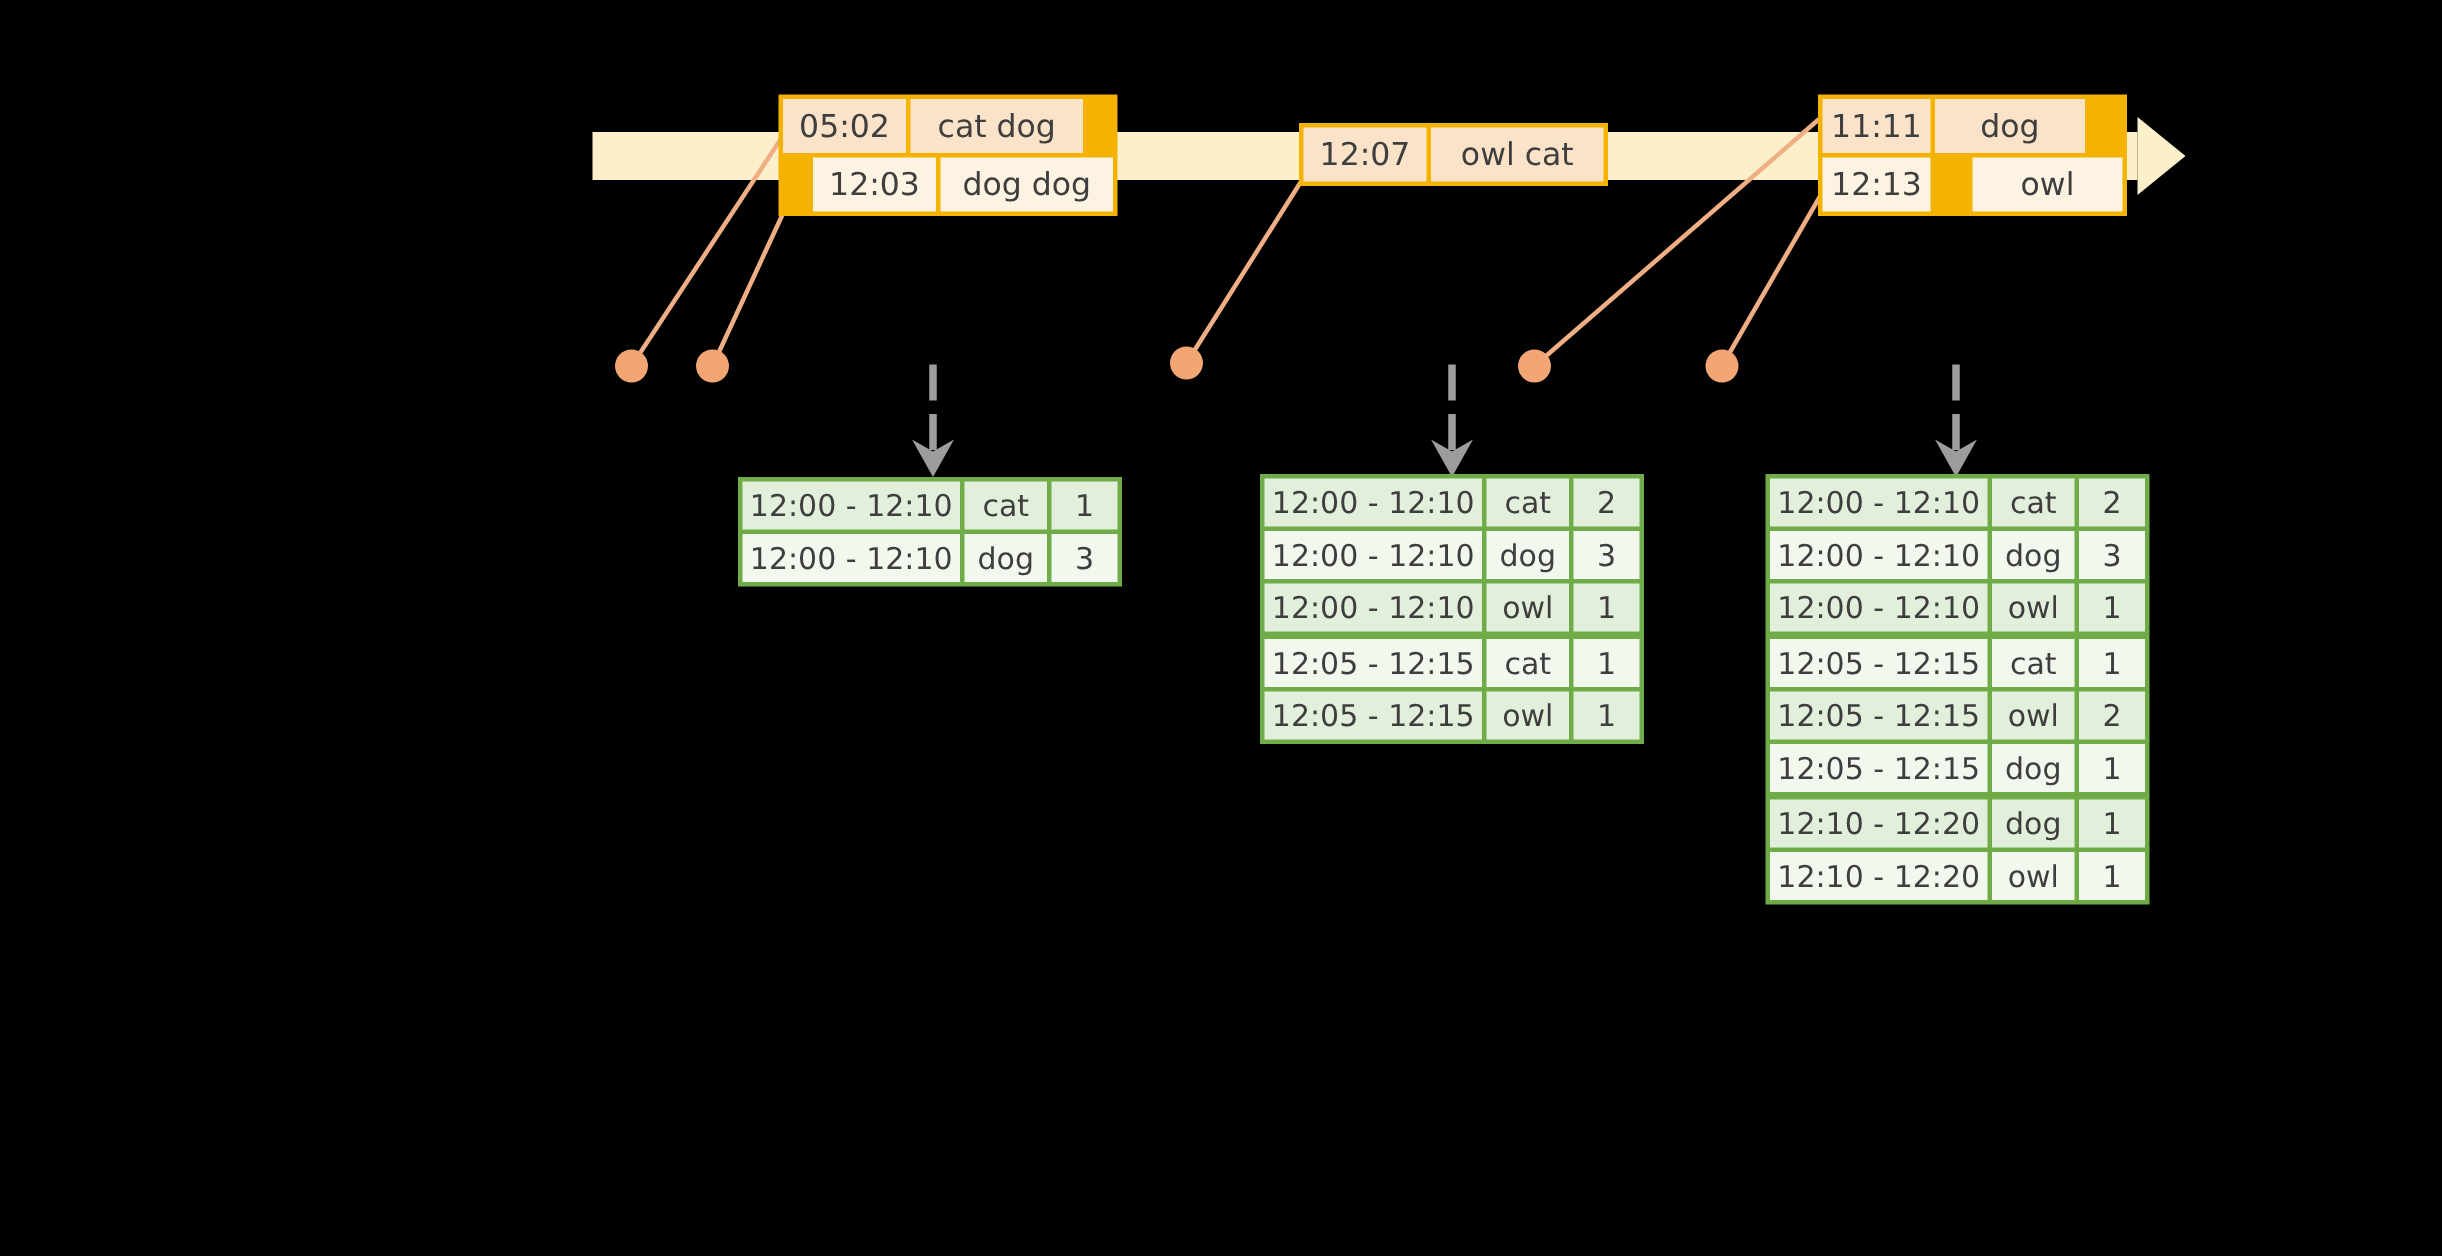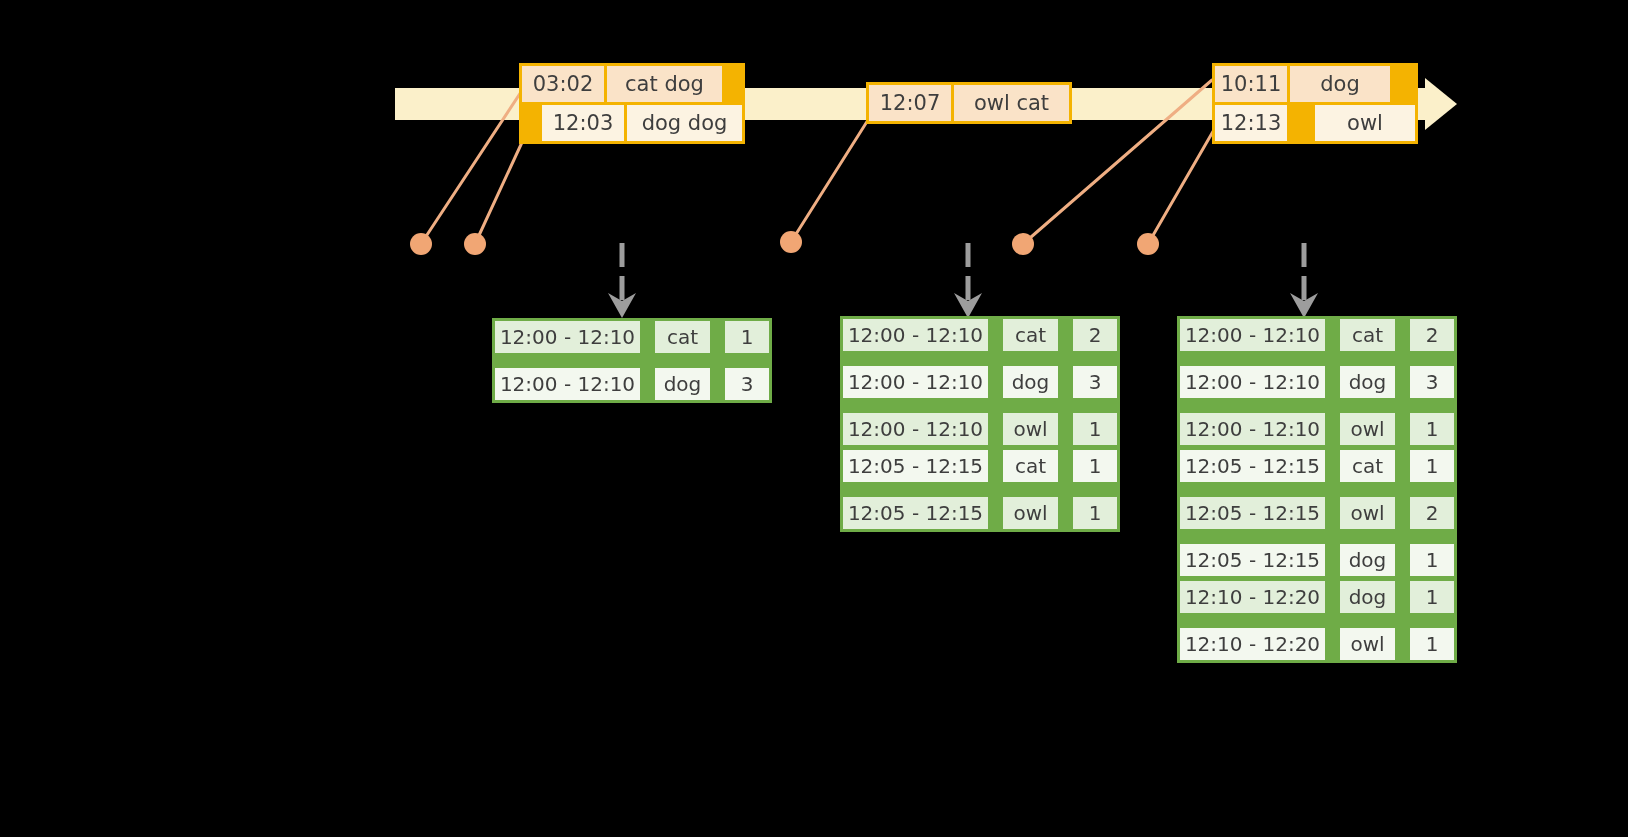--- a/index.html
+++ b/index.html
@@ -8,21 +8,21 @@
     background:var(--bg,#000);
     font-family:"DejaVu Sans","Liberation Sans",sans-serif;
     color:var(--text,#3e3e3e);
   }
   .layer-svg{position:absolute;left:0;top:0;width:1628px;height:837px;}
   .ev-table{position:absolute;padding:3px;display:flex;flex-direction:column;gap:3px;background:var(--evborder);}
   .ev-row{display:grid;gap:3px;}
   .cell{display:flex;align-items:center;justify-content:center;white-space:nowrap;}
   .ev-cell{height:36px;font-size:21px;}
   .rt-table{position:absolute;padding:3px;display:flex;flex-direction:column;gap:5px;background:var(--rtborder);}
-  .rt-group{display:grid;grid-template-columns:145px 55px 44px;gap:15px;}
+  .rt-group{display:grid;grid-template-columns:145px 55px 44px;gap:3px;}
   .rt-cell{height:32px;font-size:20px;}
   .fa{background:var(--evrow1);}
   .fb{background:var(--evrow2);}
   .ga{background:var(--rtrow1);}
   .gb{background:var(--rtrow2);}
 </style>
 </head>
 <body>
 
 <div class="canvas" id="canvas" style="--bg: #000000; --text: #3E3E3E; --evborder: #F4B301; --evrow1: #FAE3C8; --evrow2: #FCF3E2; --rtborder: #6FAC47; --rtrow1: #E2EFDA; --rtrow2: #F3F8EF;">
@@ -41,37 +41,37 @@
       <circle cx="1148" cy="244" r="11" fill="#F1A674"></circle>
       <line x1="622" y1="243" x2="622" y2="300" stroke="#9D9D9D" stroke-width="5" stroke-dasharray="24 9"></line>
       <path d="M 608 293 L 622 318 L 636 293 L 622 301 Z" fill="#9D9D9D"></path>
       <line x1="968" y1="243" x2="968" y2="300" stroke="#9D9D9D" stroke-width="5" stroke-dasharray="24 9"></line>
       <path d="M 954 293 L 968 318 L 982 293 L 968 301 Z" fill="#9D9D9D"></path>
       <line x1="1304" y1="243" x2="1304" y2="300" stroke="#9D9D9D" stroke-width="5" stroke-dasharray="24 9"></line>
       <path d="M 1290 293 L 1304 318 L 1318 293 L 1304 301 Z" fill="#9D9D9D"></path>
     </svg>
     <div class="ev-table" style="left: 519px; top: 63px;">
       <div class="ev-row" style="grid-template-columns: 82px 115px;">
-        <div class="cell ev-cell fa">03:02</div>
+        <div class="cell ev-cell fa">05:02</div>
         <div class="cell ev-cell fa">cat dog</div>
       </div>
       <div class="ev-row" style="grid-template-columns: 82px 115px; padding-left: 20px;">
         <div class="cell ev-cell fb">12:03</div>
         <div class="cell ev-cell fb">dog dog</div>
       </div>
     </div>
     <div class="ev-table" style="left: 866px; top: 82px;">
       <div class="ev-row" style="grid-template-columns: 82px 115px; text-align: right;">
         <div class="cell ev-cell fa">12:07</div>
         <div class="cell ev-cell fa">owl cat</div>
       </div>
     </div>
     <div class="ev-table" style="left: 1212px; top: 63px;">
       <div class="ev-row" style="grid-template-columns: 72px 100px;">
-        <div class="cell ev-cell fa">10:11</div>
+        <div class="cell ev-cell fa">11:11</div>
         <div class="cell ev-cell fa">dog</div>
       </div>
       <div class="ev-row" style="grid-template-columns: 72px 100px; gap: 28px;">
         <div class="cell ev-cell fb">12:13</div>
         <div class="cell ev-cell fb">owl</div>
       </div>
     </div>
     <div class="rt-table" style="left: 492px; top: 318px;">
       <div class="rt-group">
         <div class="cell rt-cell ga">12:00 - 12:10</div>

